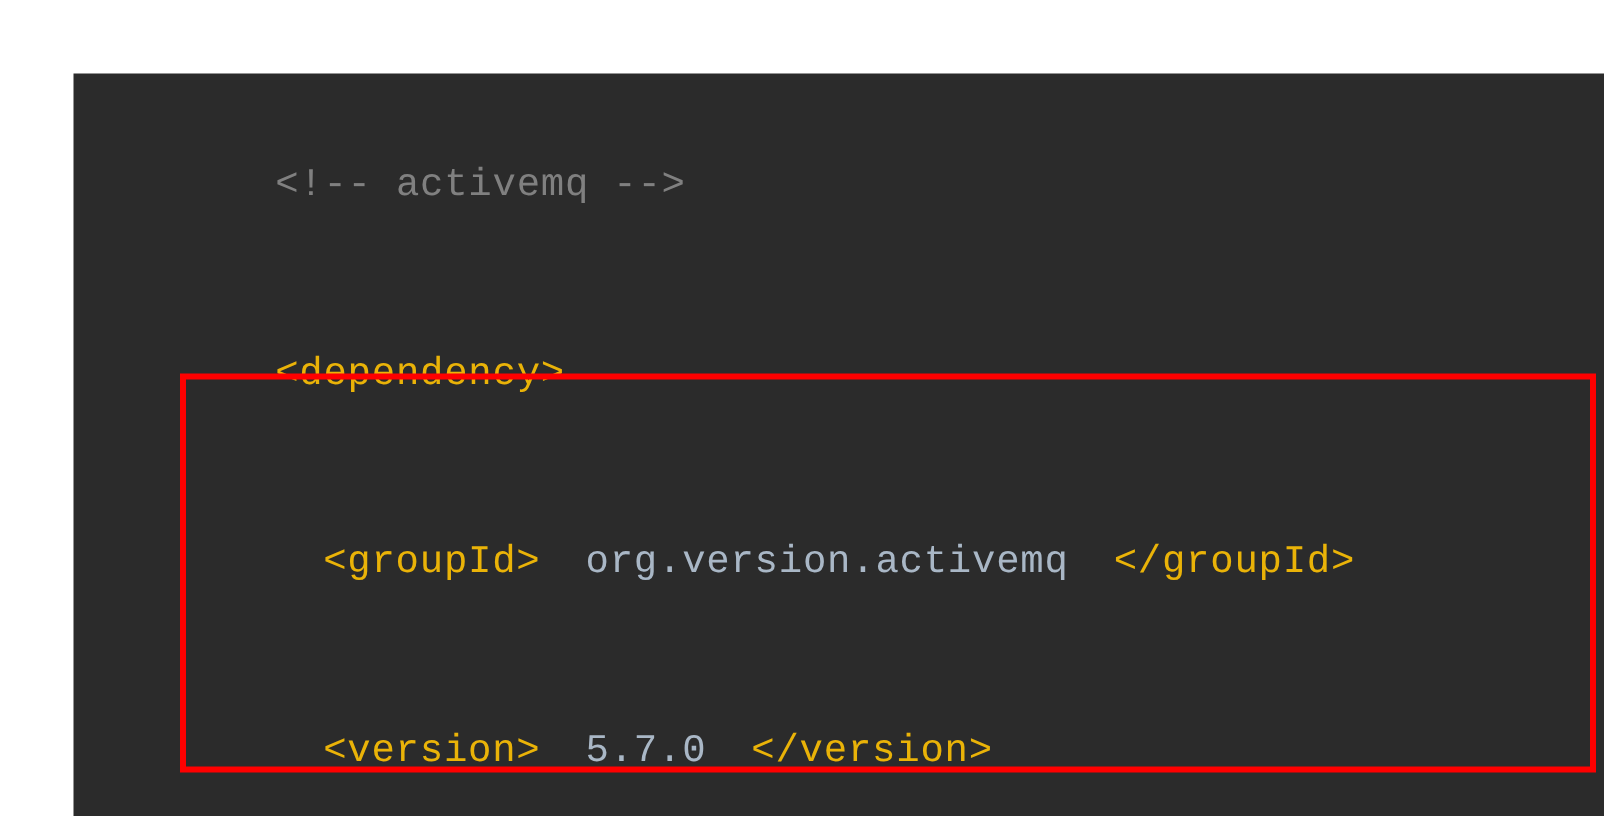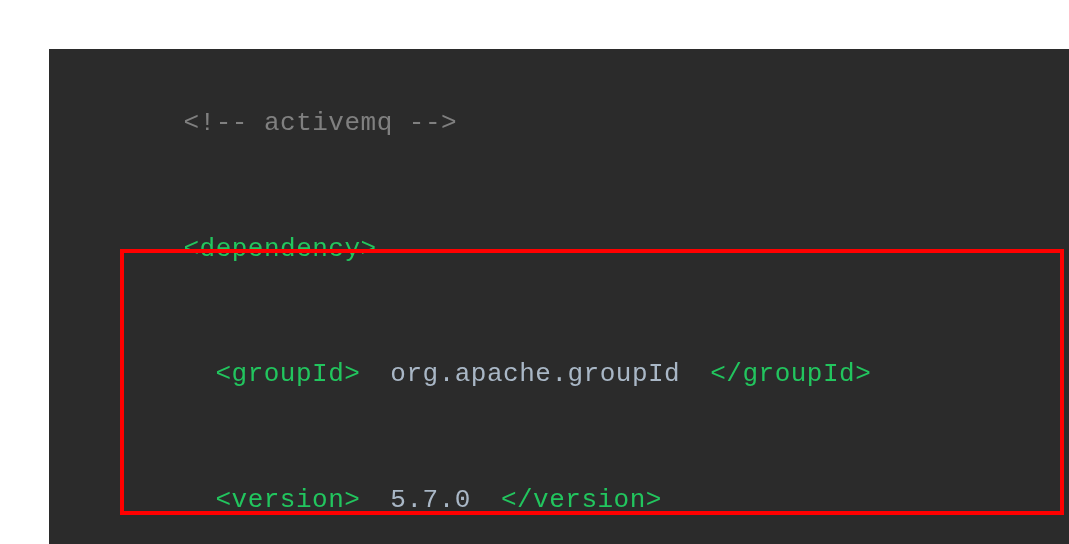--- a/index.html
+++ b/index.html
@@ -19,21 +19,21 @@
       height: 100%;
       padding: 4px 4px 4px 40px;
       position: relative;
       letter-spacing: 0.5px;
     }
     .line {
       white-space: pre;
       position: relative;
     }
     .comment { color: #808080; }
-    .tag { color: #22c55e; }
+    .tag { color: #eab308; }
     .text { color: #a9b7c6; }
     .highlight-box {
       position: absolute;
       border: 4px solid #ff0000;
       left: 56px;
       top: 185px;
       width: 944px;
       height: 266px;
       pointer-events: none;
     }
@@ -54,21 +54,21 @@
 
   <div class="line">
     <span class="comment">&lt;!-- activemq --&gt;</span>
   </div>
 
   <div class="line">
     <span class="tag">&lt;dependency&gt;</span>
   </div>
 
   <div class="line ind1">
-    <span class="tag">&lt;groupId&gt;</span><span class="text">org.apache.groupId</span><span class="tag">&lt;/groupId&gt;</span>
+    <span class="tag">&lt;groupId&gt;</span><span class="text">org.version.activemq</span><span class="tag">&lt;/groupId&gt;</span>
   </div>
 
 
   <div class="line ind1">
     <span class="tag">&lt;version&gt;</span><span class="text">5.7.0</span><span class="tag">&lt;/version&gt;</span>
   </div>
 
   <div class="highlight-box"></div>
 
 </div>

